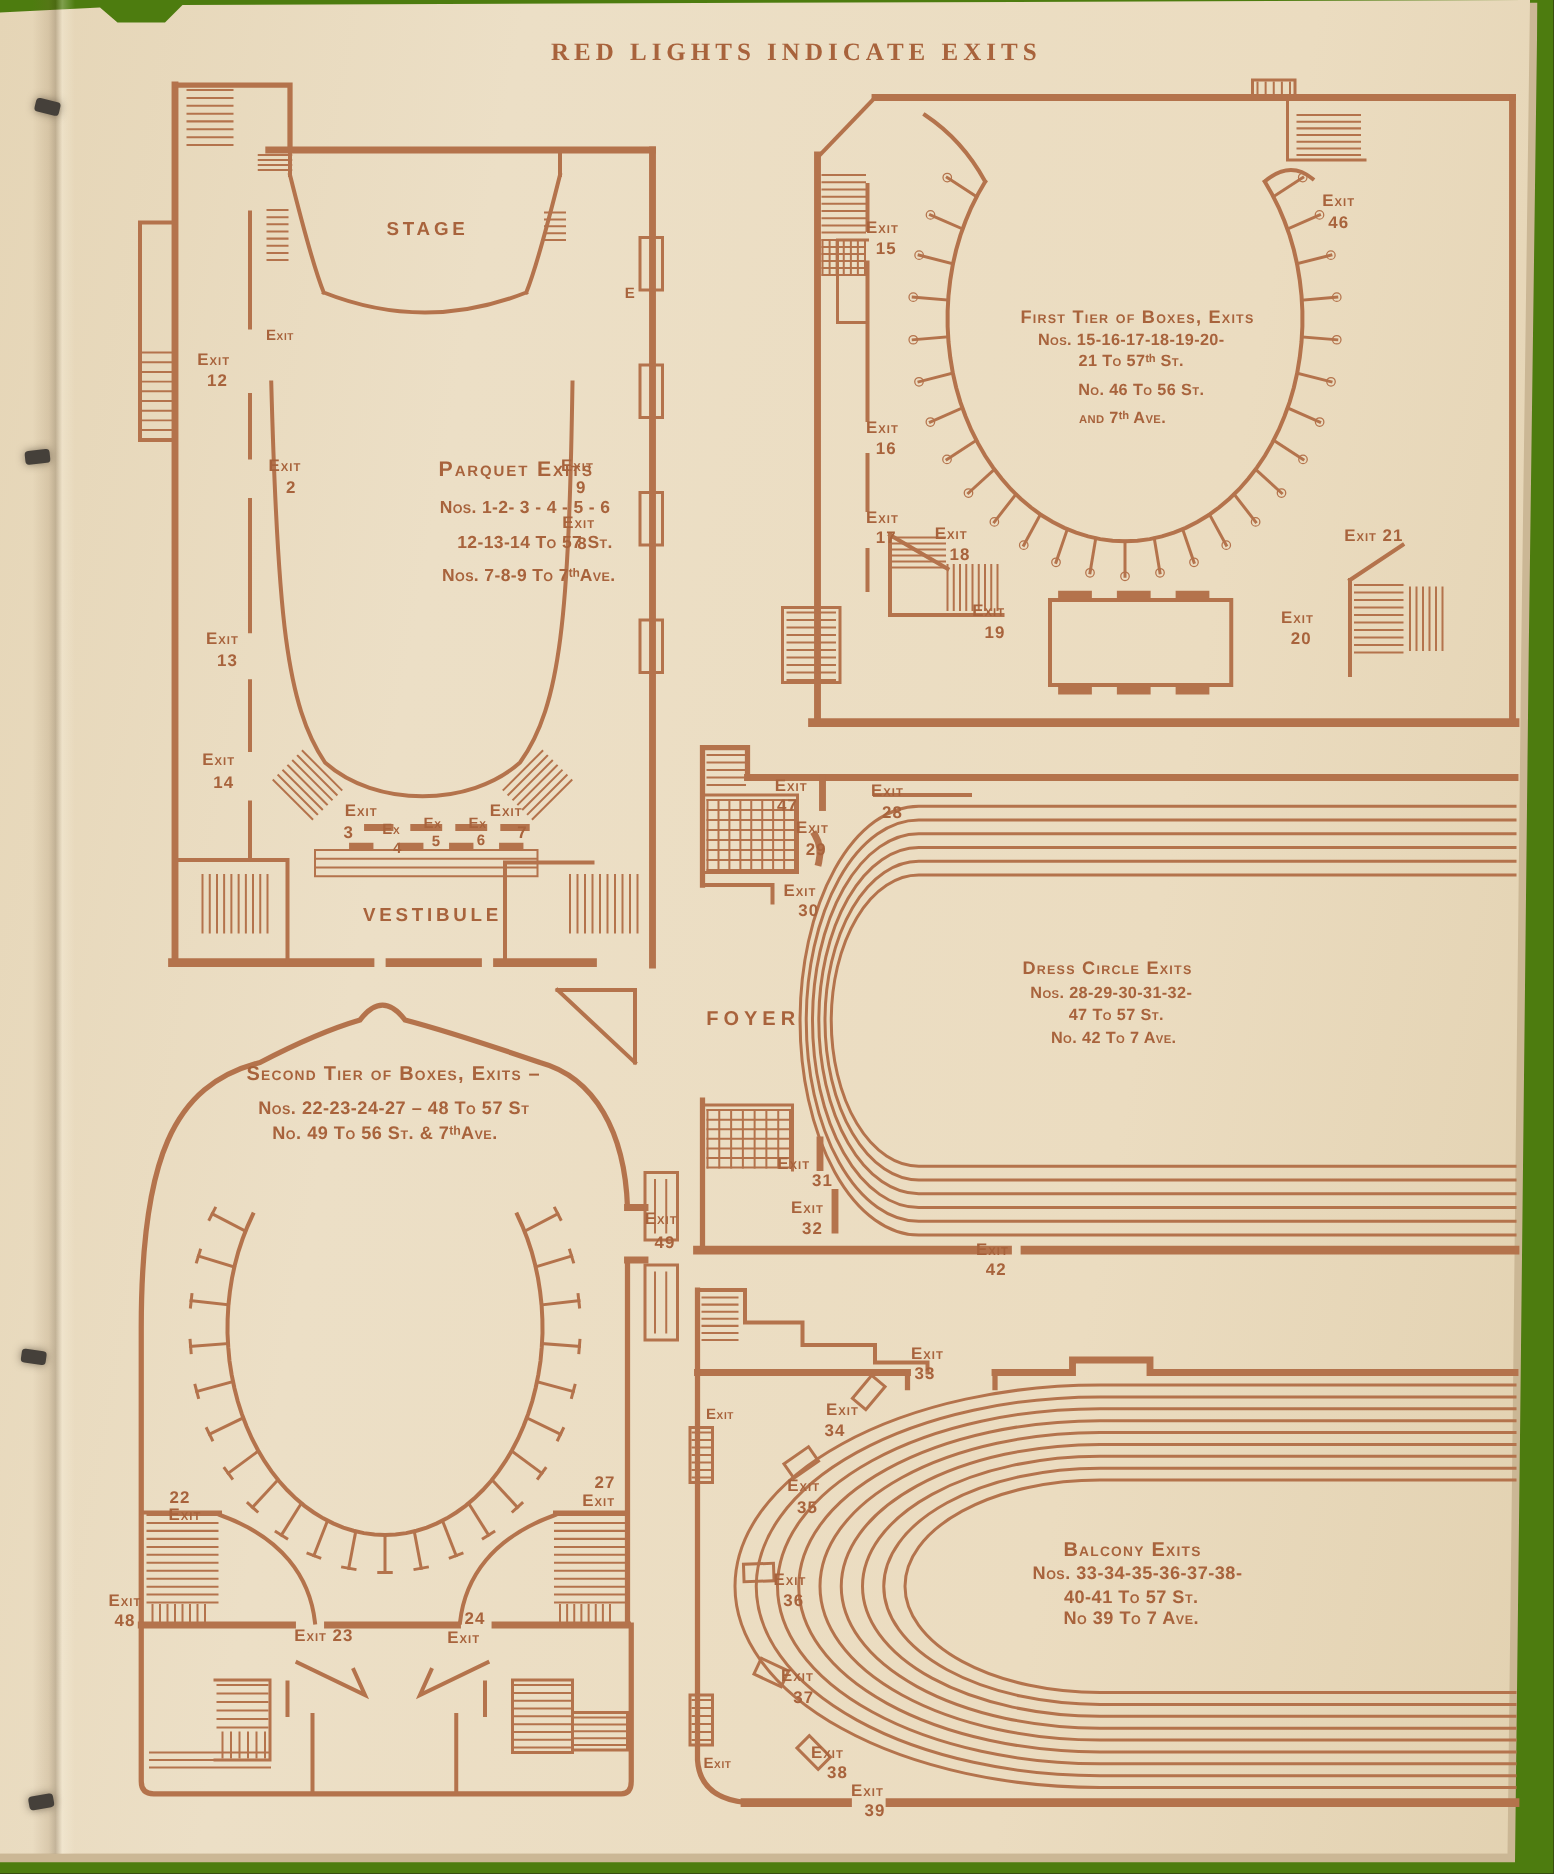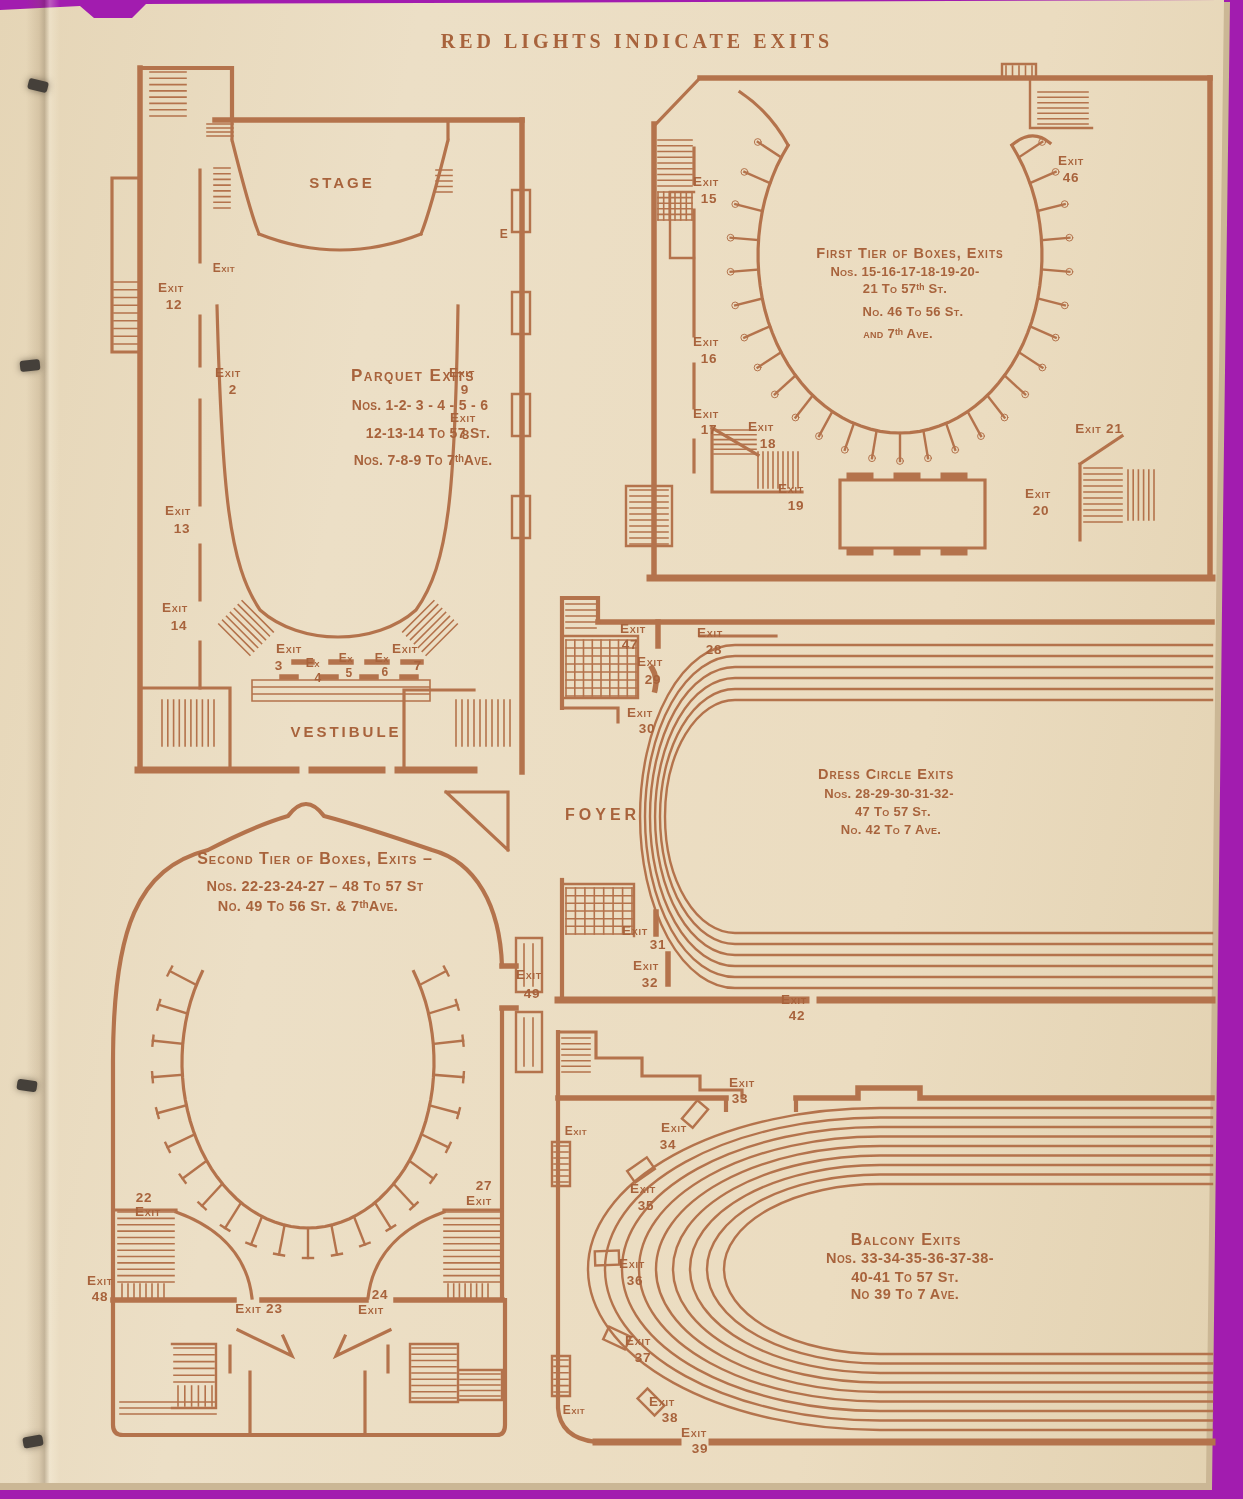--- a/index.html
+++ b/index.html
@@ -1,16 +1,16 @@
 <!DOCTYPE html>
 <html><head>
 <meta charset="utf-8">
 <style>
   html,body{margin:0;padding:0;background:#120d08;}
-  .canvas{position:relative;width:1243px;height:1499px;overflow:hidden;background:#a21caf;
+  .canvas{position:relative;width:1243px;height:1499px;overflow:hidden;background:#4d7c0f;
           font-family:"Liberation Sans",sans-serif;}
   .under{position:absolute;inset:0;background:#cbb795;
     clip-path:polygon(0 14px,80px 10px,96px 20px,132px 20px,148px 6px,1230px 2px,1223px 520px,1216px 1150px,1212px 1490px,0 1490px);}
   .paper{position:absolute;inset:0;
     background:linear-gradient(100deg,#e5d5b6,#ecdfc6 28%,#ebdcc0 70%,#e2d1b0);
     clip-path:polygon(0 10px,80px 6px,94px 18px,132px 18px,146px 4px,1224px 0,1217px 520px,1210px 1150px,1206px 1483px,0 1483px);}
   .crease{position:absolute;left:26px;top:0;width:34px;height:1483px;
     background:linear-gradient(90deg,rgba(0,0,0,0) 0%,rgba(124,94,56,.15) 38%,rgba(73,52,26,.24) 54%,rgba(255,250,235,.28) 70%,rgba(0,0,0,0) 100%);}
   .staple{position:absolute;width:20px;height:11px;background:#45403a;border-radius:3px;
     box-shadow:0 0 7px rgba(70,58,44,.6);}

